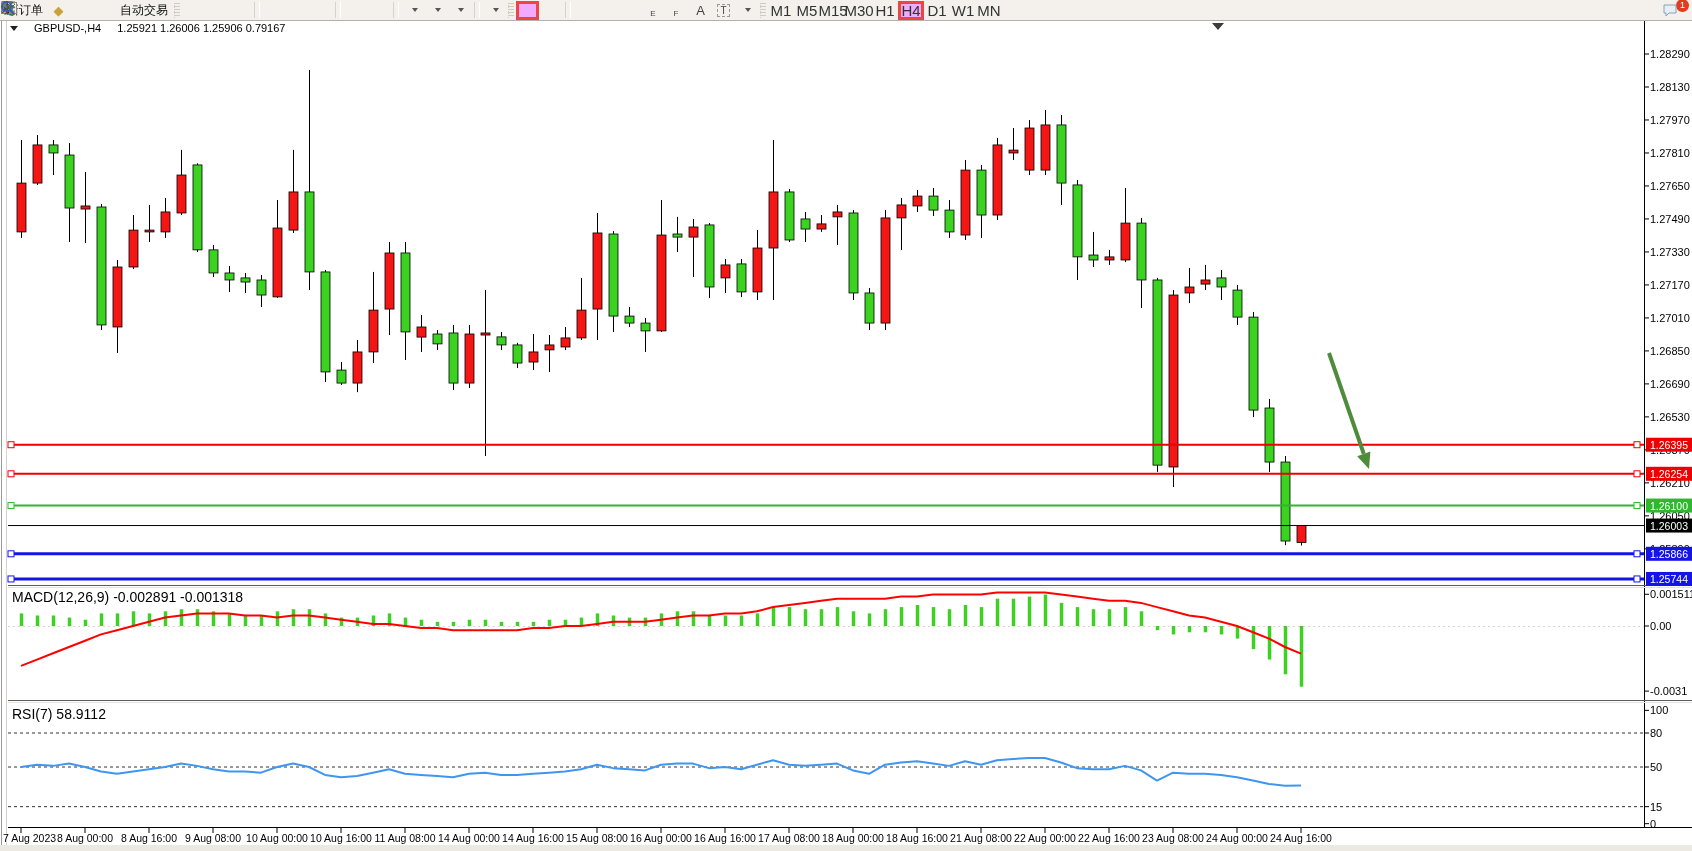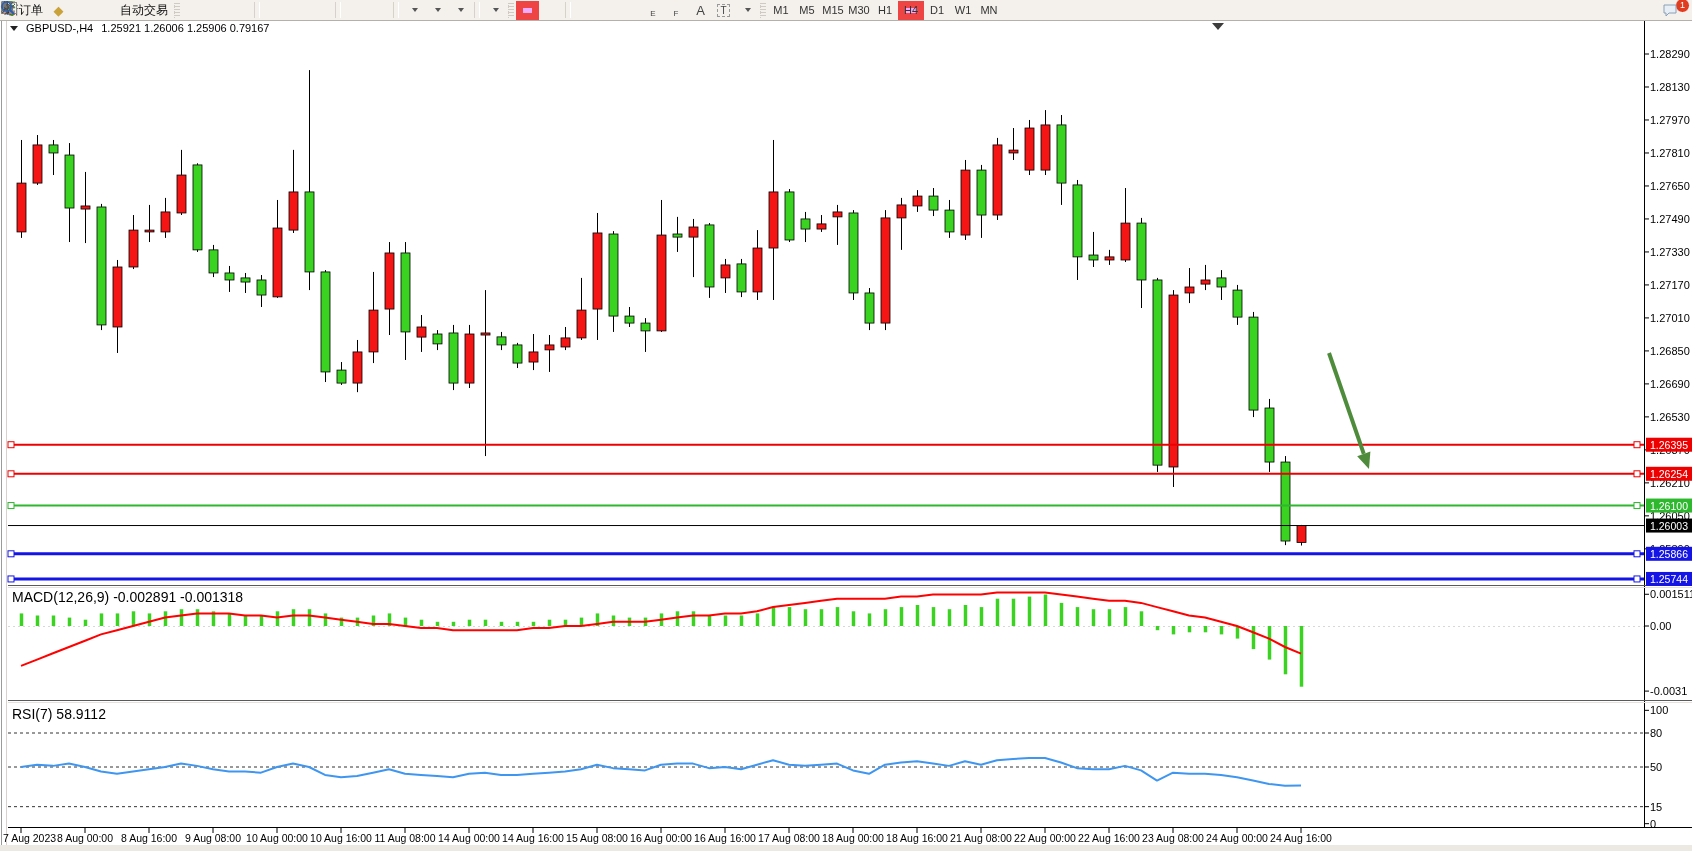--- a/index.html
+++ b/index.html
@@ -1,31 +1,31 @@
 <!DOCTYPE html>
 <html><head>
 <meta charset="utf-8">
 <style>
   html,body{margin:0;padding:0}
   body{width:1692px;height:851px;overflow:hidden;background:#fff;font-family:"Liberation Sans",sans-serif}
   .stage{position:relative;width:1692px;height:851px;background:#fff}
   
   .tb{position:absolute;top:0;left:0;width:100%;height:21px;background:#f4f1ec;border-bottom:1px solid #b5b1aa;display:flex;align-items:center;padding-left:3px;box-sizing:border-box;z-index:5}
   .tbtn{height:19px;min-width:23px;display:flex;align-items:center;justify-content:center;gap:3px;background:transparent;border:1px solid transparent;font-size:11px;color:#222;padding:0 3px;box-sizing:border-box}
-  .tbtn.active{background:#f0abfc;border:7px solid #ef4444}
+  .tbtn.active{background:#f0abfc;border:3px solid #ef4444}
   .tbtn .cn{font-size:12px;color:#111}
-  .tf{font-size:11px;color:#333;width:26px}
+  .tf{font-size:15px;color:#333;width:26px}
   .sep{width:4px;height:16px;border-left:1px solid #d6d2cb;border-right:1px solid #ffffff;margin:0 3px}
   .grip{width:5px;height:15px;margin:0 2px;background:repeating-linear-gradient(180deg,#cfcbc4 0 1px,#f4f1ec 1px 3px);border-left:1px dotted #cfcbc4}
   .caret{width:0;height:0;border-left:3px solid transparent;border-right:3px solid transparent;border-top:4px solid #555;margin-left:2px}
   .tright{margin-left:auto;display:flex;align-items:center;gap:6px;padding-right:8px}
   .badge{position:absolute;top:-4px;right:-7px;background:#e03c1f;color:#fff;border-radius:50%;width:13px;height:13px;font-size:9px;display:flex;align-items:center;justify-content:center;border:1px solid #fff}
   .bubble{position:relative}
   
-  .trow{position:absolute;top:22px;left:10px;height:12px;display:flex;align-items:center;gap:8px;font-size:11px;color:#000;z-index:4;background:transparent}
+  .trow{position:absolute;top:22px;left:10px;height:12px;display:flex;align-items:center;gap:16px;font-size:11px;color:#000;z-index:4;background:transparent}
   .trow .sym{letter-spacing:0}
   .tcaret{width:0;height:0;border-left:4px solid transparent;border-right:4px solid transparent;border-top:5px solid #222}
   
   .plabel{position:absolute;left:12px;font-size:14px;color:#000;z-index:4}
   svg{position:absolute;top:0;left:0;z-index:3;pointer-events:none}
   .edge{position:absolute;z-index:1;background:#ece9e3}
 </style>
 </head>
 <body>
 

